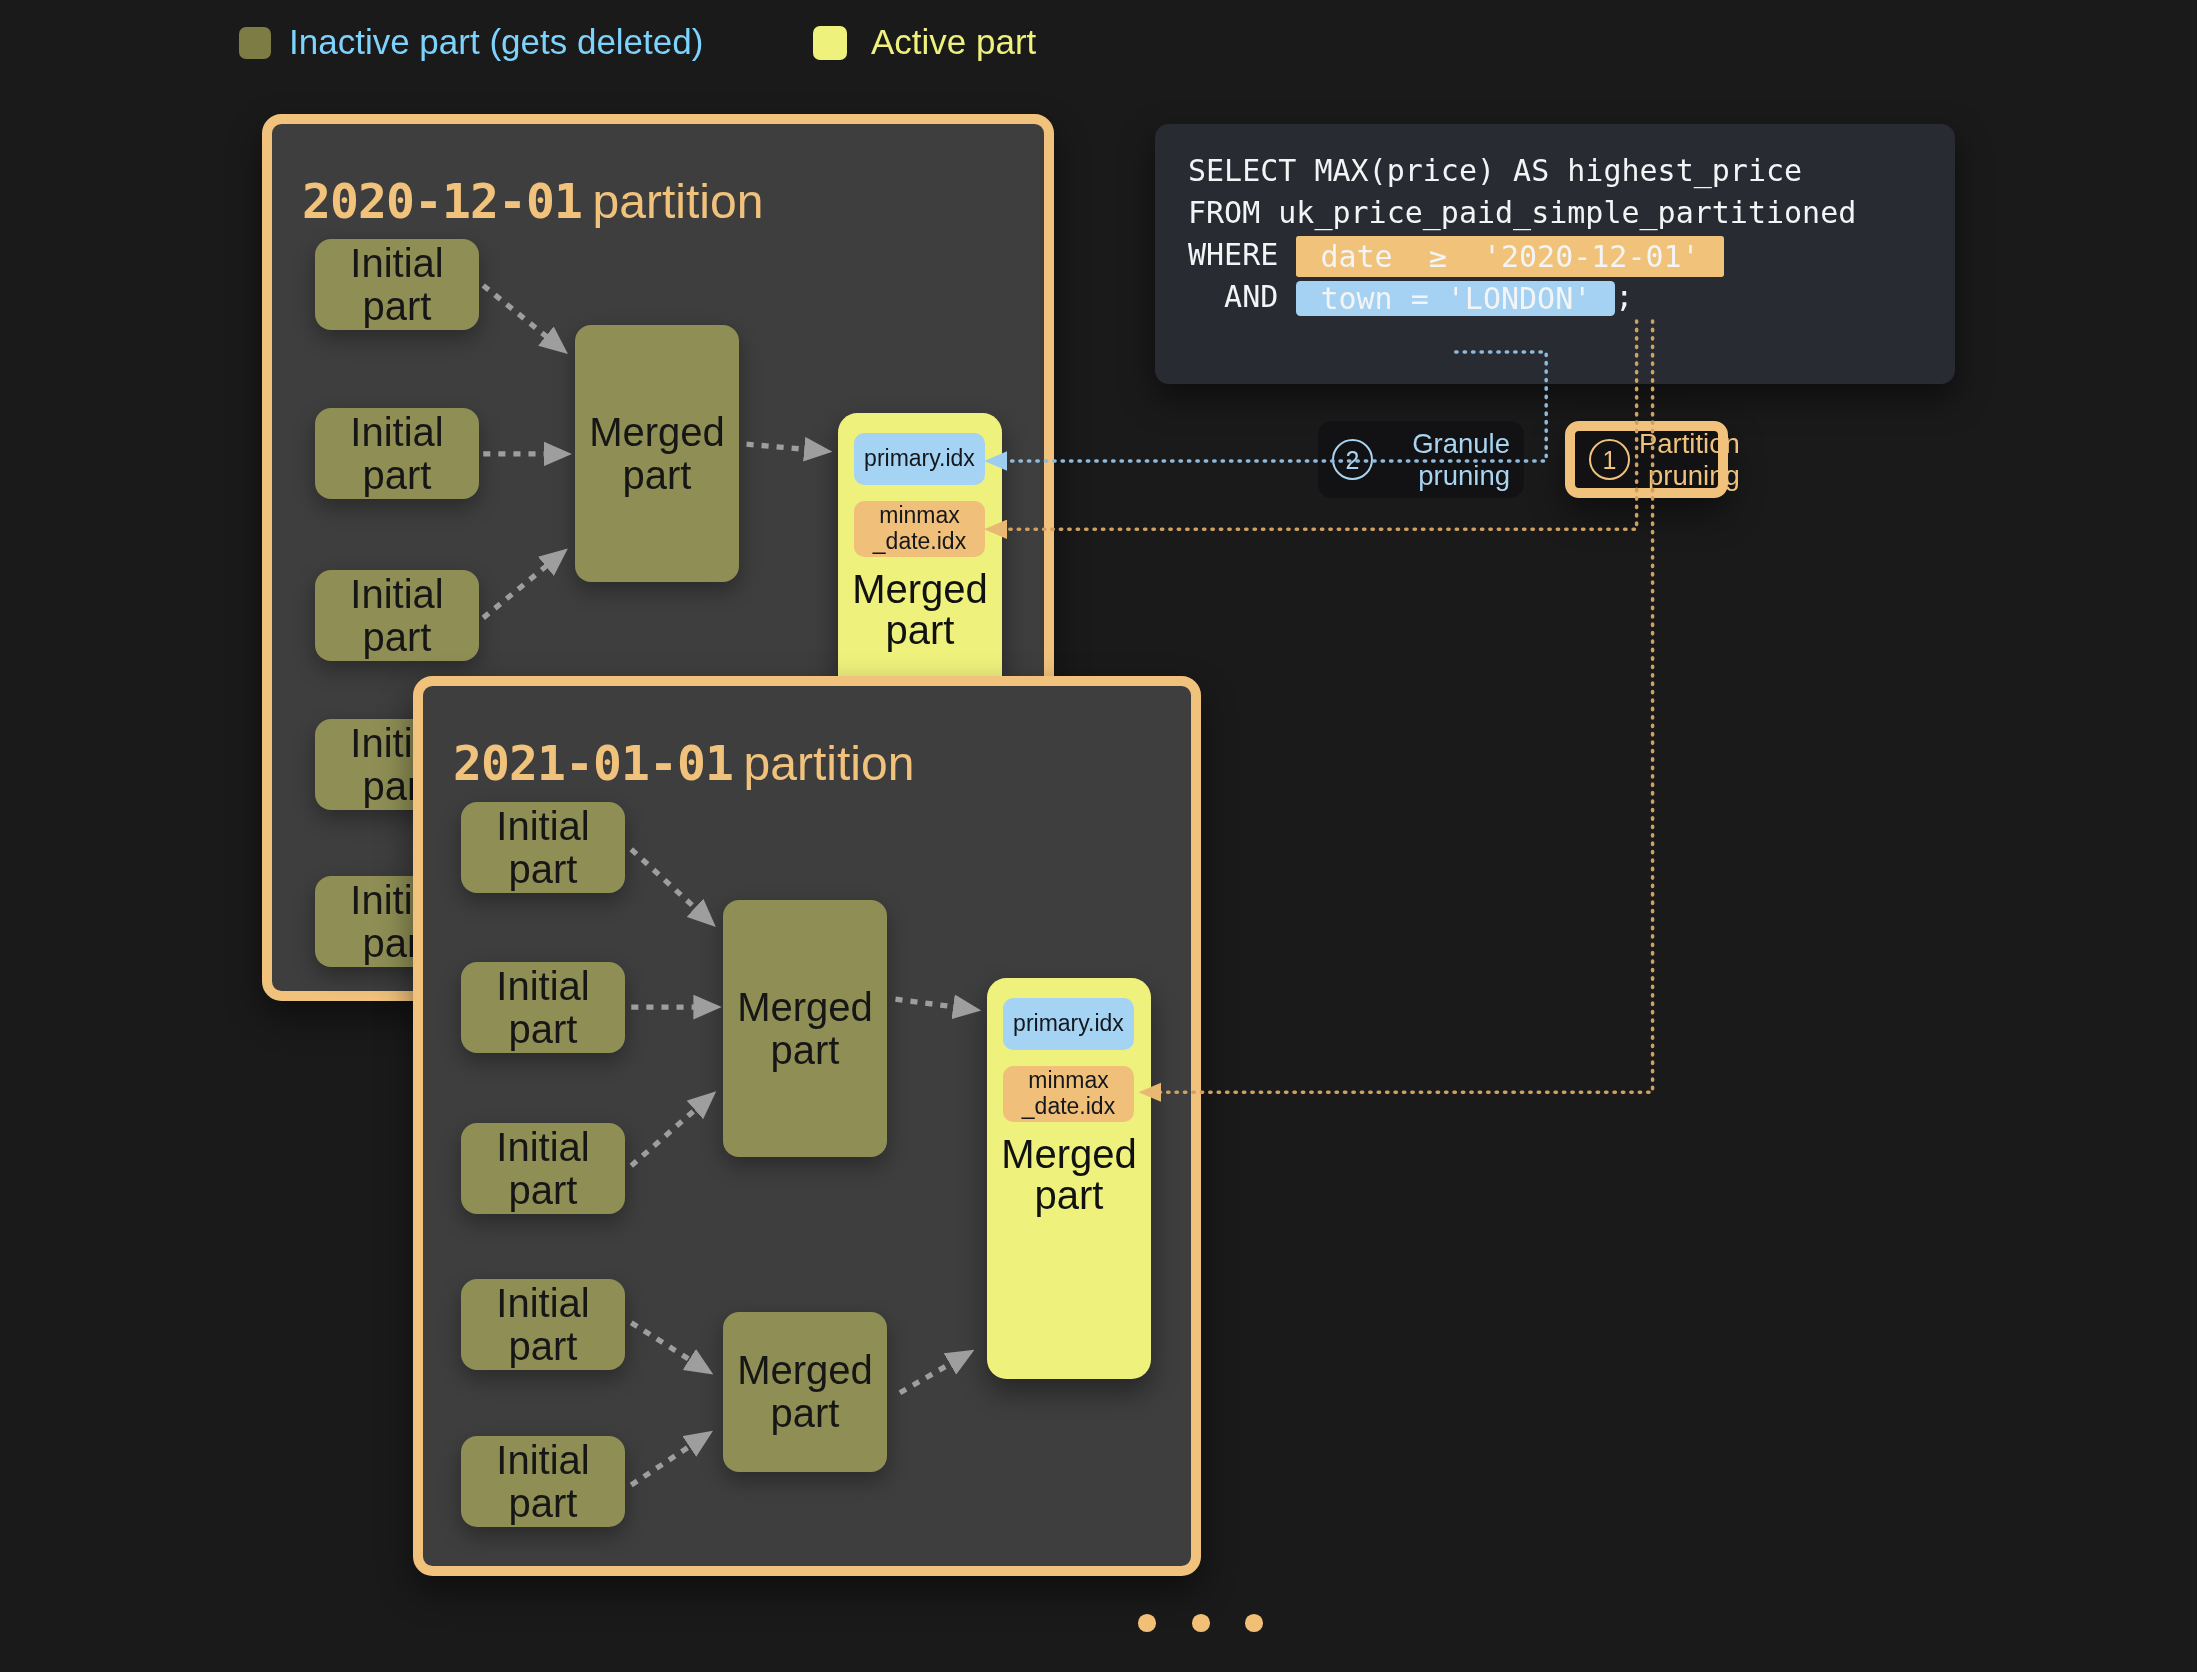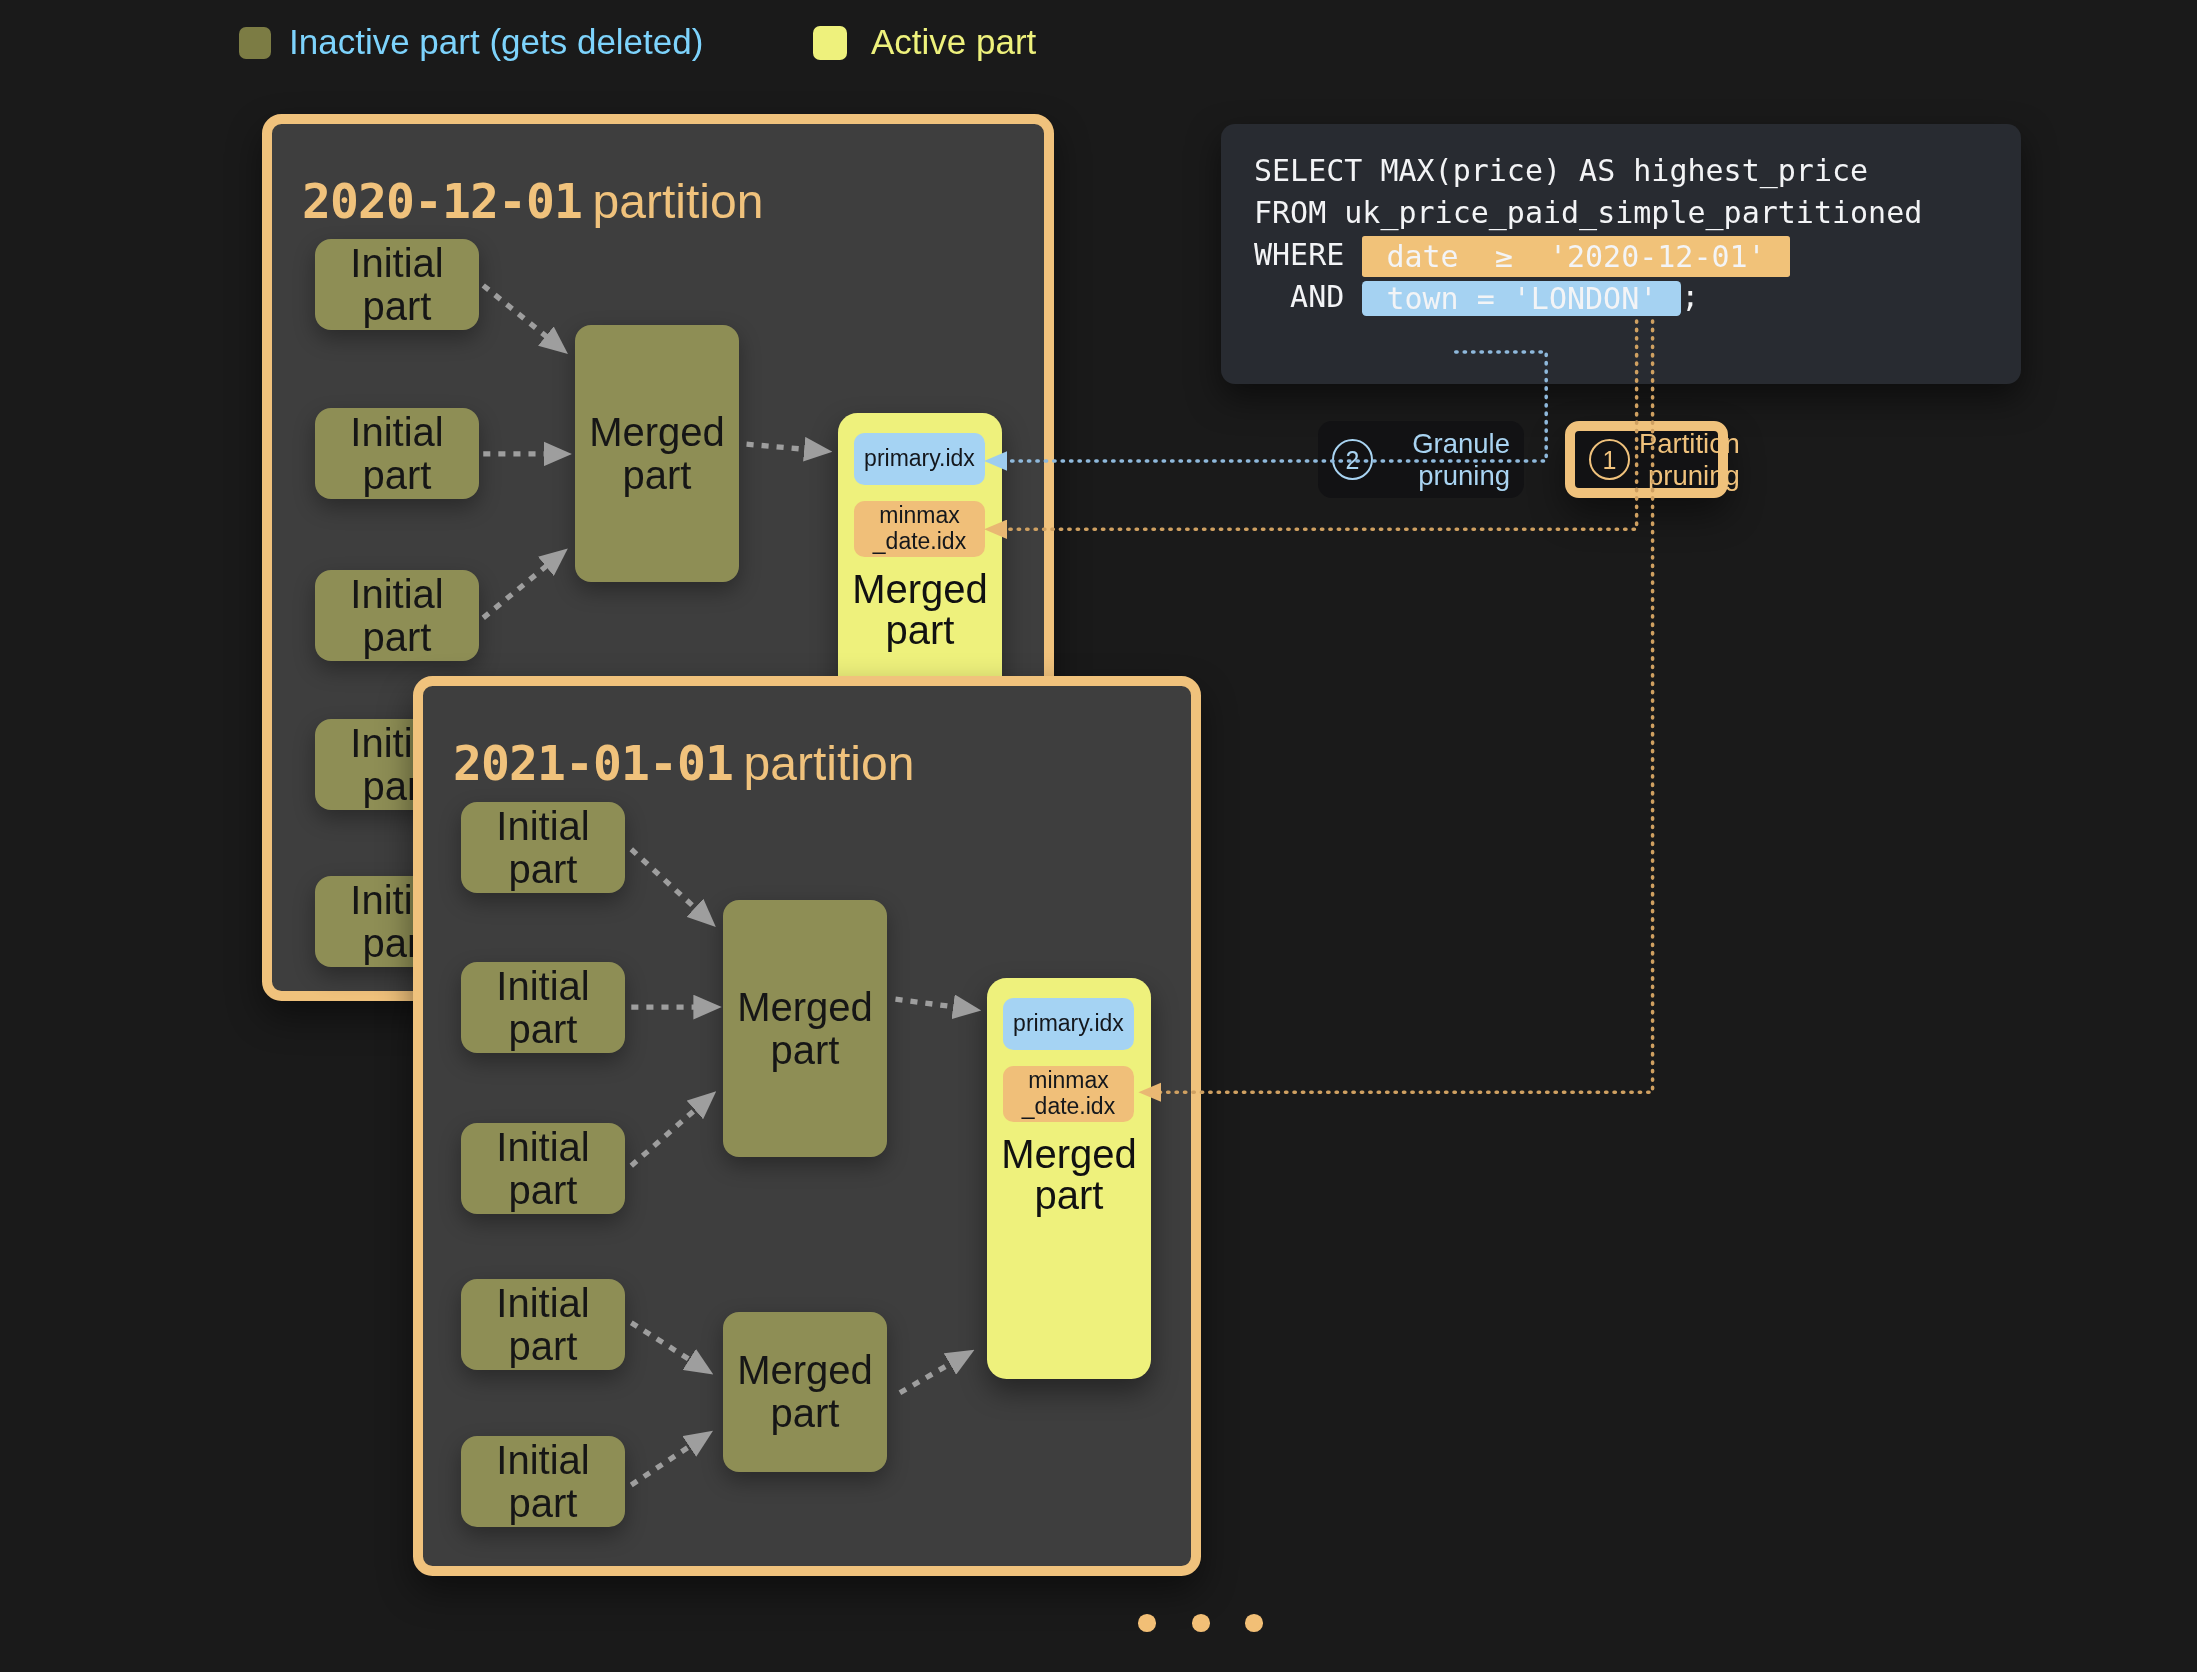--- a/index.html
+++ b/index.html
@@ -23,21 +23,21 @@
   .part.mid{width:164px;height:160px;}
   .active-part{position:absolute;background:#eef17c;border-radius:19.5px;
                box-shadow:0 12.4px 26.6px rgba(0,0,0,.40);}
   .chip{position:absolute;left:16px;display:flex;align-items:center;justify-content:center;
         text-align:center;font-size:23px;line-height:1.12;color:#14171c;border-radius:10.6px;}
   .chip.blue{background:#a5d3f3;width:131px;height:52px;top:19.5px;}
   .chip.orange{background:#f0bf79;width:131px;height:56px;top:88px;}
   .active-label{position:absolute;left:0;width:100%;top:156px;text-align:center;
                 font-size:40px;line-height:1.03;color:#111;}
   
-  .sqlbox{position:absolute;left:1221px;top:124px;width:800px;height:260px;background:#282b31;
+  .sqlbox{position:absolute;left:1155px;top:124px;width:800px;height:260px;background:#282b31;
           border-radius:14px;box-shadow:0 14px 32px rgba(0,0,0,.5);
           font-family:"DejaVu Sans Mono",monospace;font-size:30px;color:#f3f4f6;
           padding:26px 0 0 33px;box-sizing:border-box;}
   .code-line{white-space:pre;height:42px;line-height:42px;}
   .hl{display:inline-block;border-radius:2.7px;padding:0 24px;vertical-align:middle;}
   .hl.orange{background:#f1c279;height:41px;line-height:41px;}
   .hl.blue{background:#a5d2f2;height:35px;line-height:35px;border-radius:4.4px;}
   
   .badge{position:absolute;top:421px;background:#121214;border-radius:14px;height:77px;
          display:flex;align-items:center;box-sizing:border-box;padding:0 14px;gap:8.9px;

